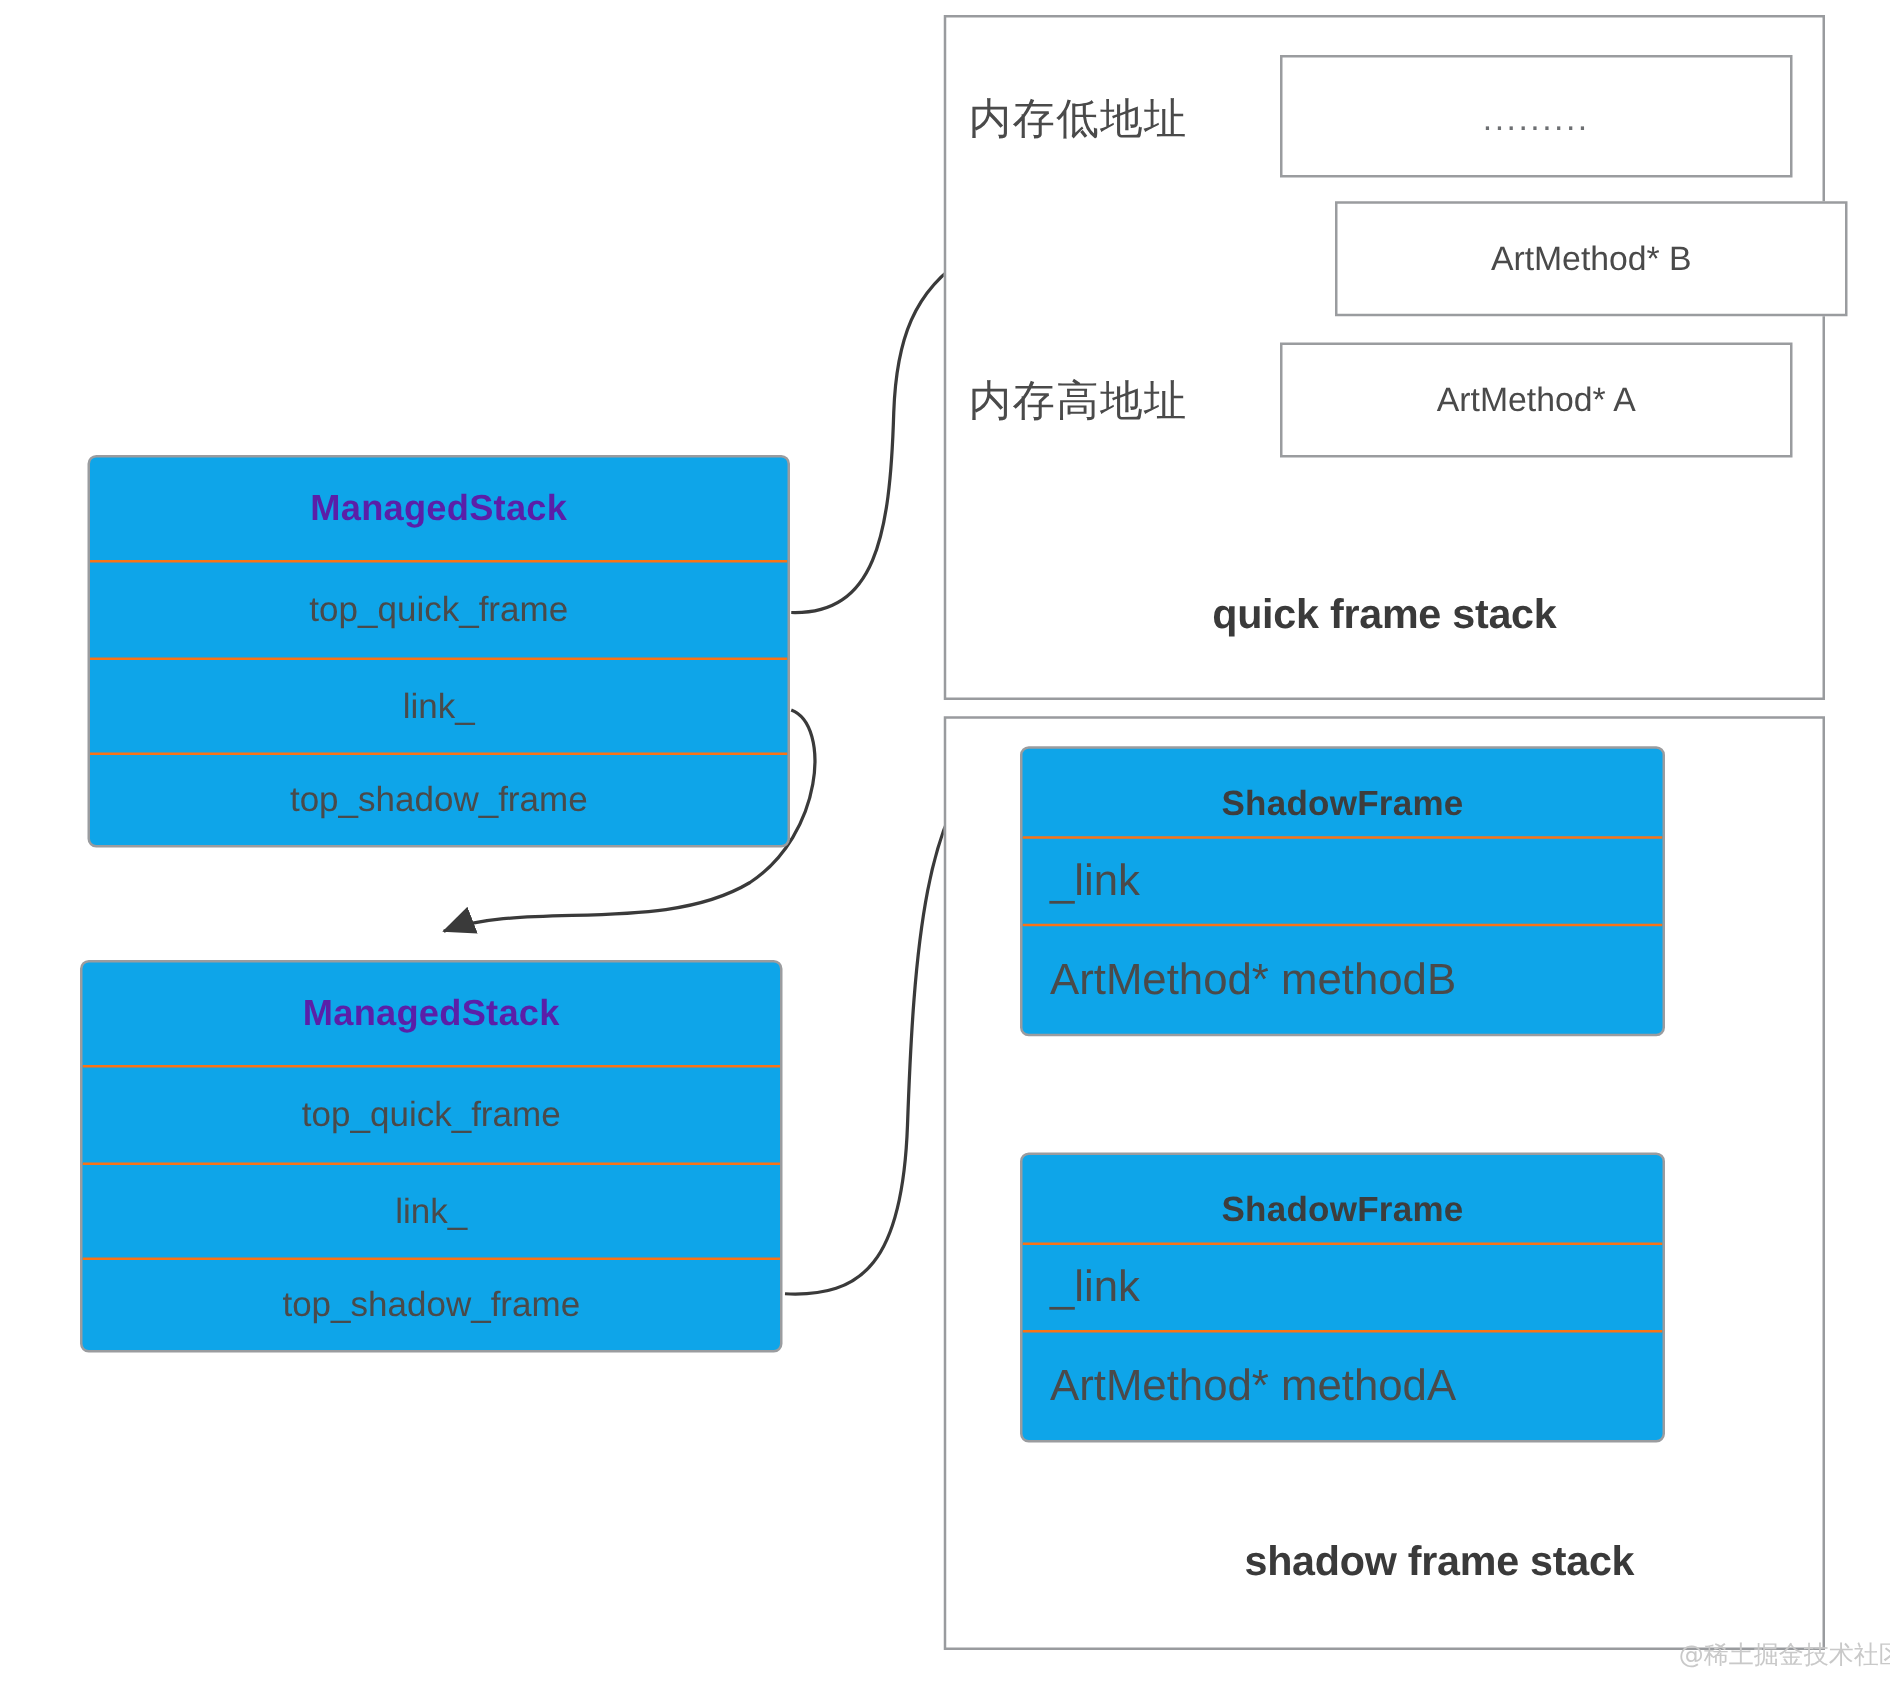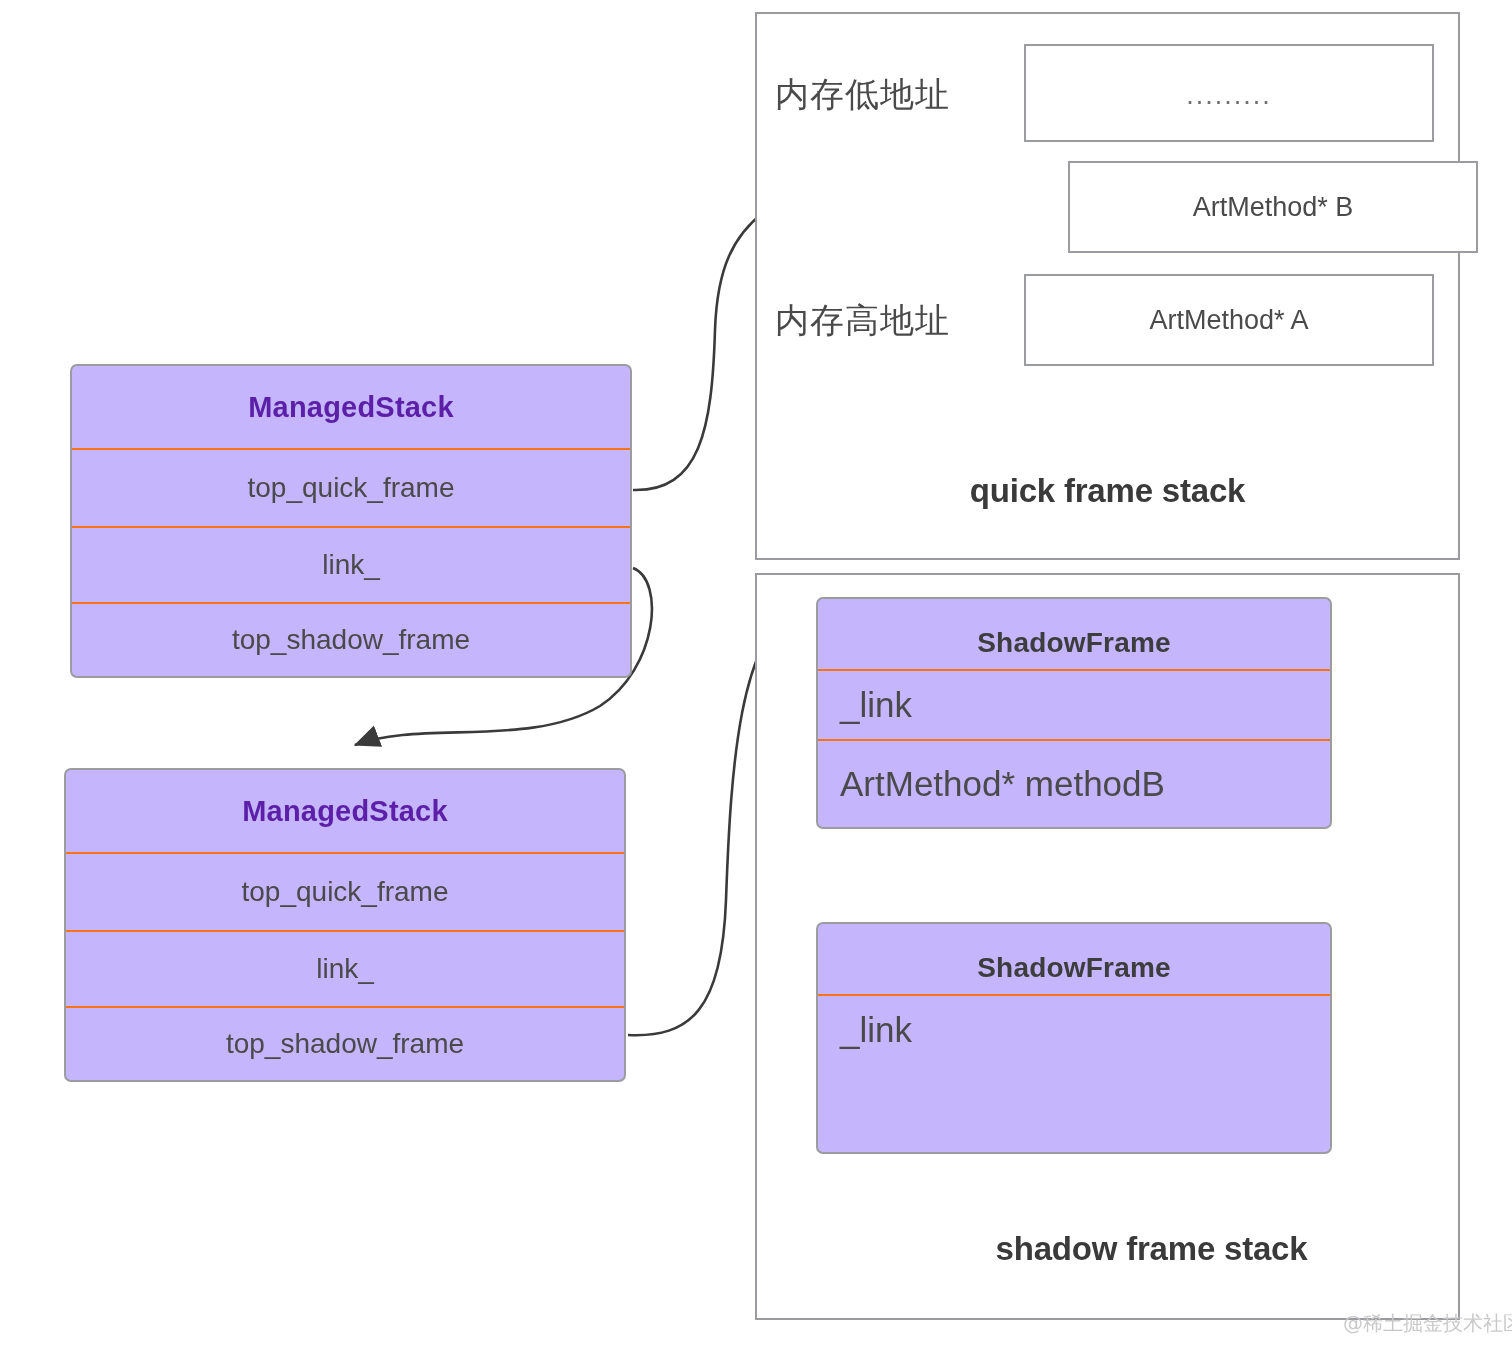--- a/index.html
+++ b/index.html
@@ -62,21 +62,21 @@
     color: #6d6f72;
     position: relative;
     top: 2px;
   }
 
   
   .struct {
     position: absolute;
     border: 2px solid #9a9c9f;
     border-radius: 7px;
-    background: #c4b5fd;
+    background: #0ea5e9;
     box-sizing: border-box;
     overflow: hidden;
   }
   .struct-row {
     box-sizing: border-box;
     display: flex;
     align-items: center;
     border-top: 2px solid #f97316;
   }
   .struct-row.head {
@@ -181,20 +181,23 @@
     </div>
   </div>
 
   <div class="struct" style="left:816px; top:922px; width:516px; height:232px;">
     <div class="struct-row head" style="height:70px;">
       <span class="struct-title dark">ShadowFrame</span>
     </div>
     <div class="struct-row" style="height:70px;">
       <span class="struct-cell left">_link</span>
     </div>
+    <div class="struct-row" style="height:88px;">
+      <span class="struct-cell left">ArtMethod* methodA</span>
+    </div>
   </div>
 
   <div class="panel-label" style="left:755px; top:1230px; width:705px;padding-left:44px;">shadow frame stack</div>
 
   <div class="struct" style="left:70px; top:364px; width:562px; height:314px;">
     <div class="struct-row head" style="height:82px;">
       <span class="struct-title">ManagedStack</span>
     </div>
     <div class="struct-row" style="height:78px;">
       <span class="struct-cell">top_quick_frame</span>

